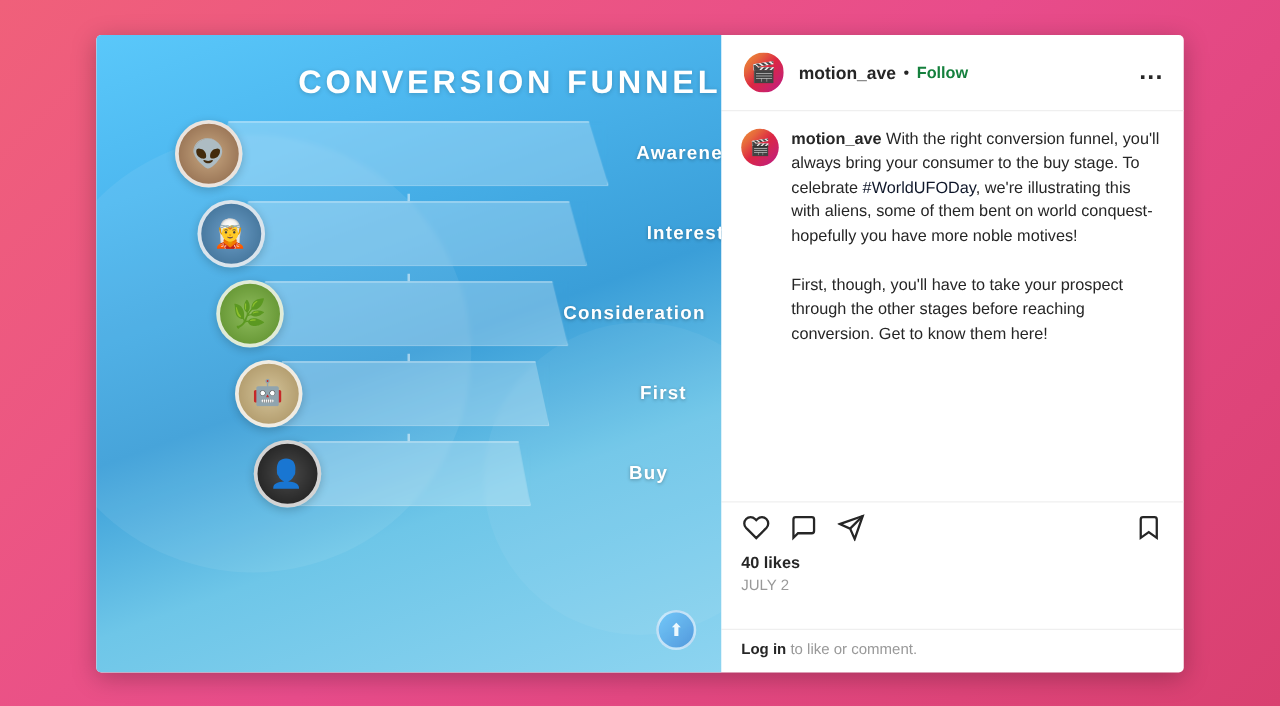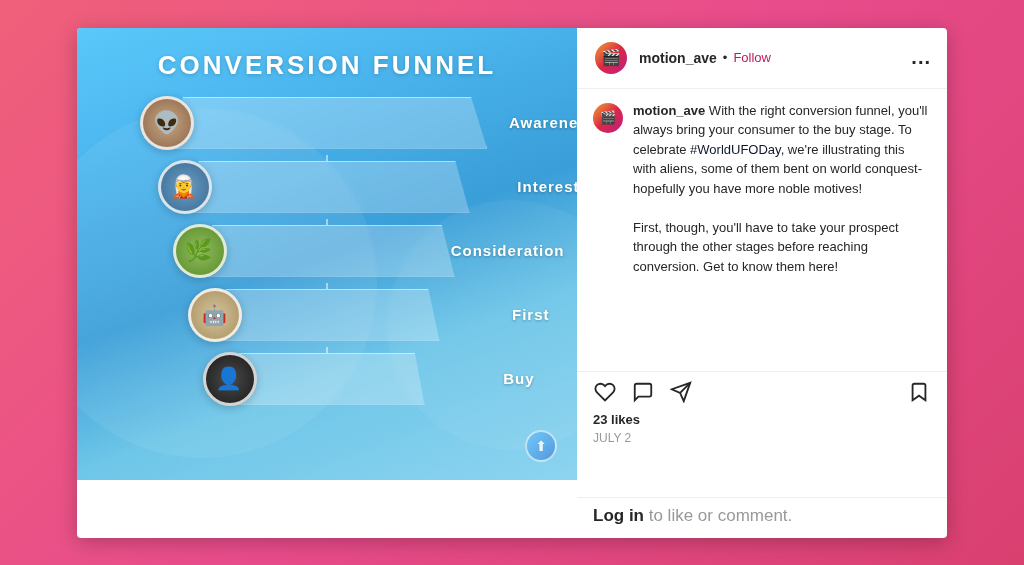--- a/index.html
+++ b/index.html
@@ -21,28 +21,28 @@
       border-radius: 4px;
       display: flex;
       flex-direction: row;
       box-shadow: 0 4px 20px rgba(0,0,0,0.25);
       overflow: hidden;
     }
 
     
     .post-image {
       width: 500px;
-      height: 452px;
+      height: 510px;
       background: linear-gradient(160deg, #5ac8fa 0%, #4db8f0 20%, #3a9ed8 50%, #6ec6e8 70%, #8dd4f0 100%);
       position: relative;
       overflow: hidden;
       flex-shrink: 0;
       display: flex;
       flex-direction: column;
-      align-items: center;
+      align-items: flex-end;
     }
 
     .post-image::before {
       content: '';
       position: absolute;
       width: 350px;
       height: 350px;
       border-radius: 50%;
       background: rgba(255,255,255,0.07);
       top: 80px;
@@ -210,23 +210,23 @@
       font-size: 14px;
       color: #262626;
     }
 
     .separator {
       color: #262626;
       font-size: 13px;
     }
 
     .follow-btn {
-      color: #be185d;
+      color: #15803d;
       font-size: 13px;
-      font-weight: 400;
+      font-weight: 700;
       cursor: pointer;
       background: none;
       border: none;
     }
 
     .more-icon {
       font-size: 20px;
       color: #262626;
       cursor: pointer;
       letter-spacing: 1px;
@@ -314,25 +314,24 @@
     }
 
     .post-date {
       font-size: 12px;
       color: #999;
       text-transform: uppercase;
       margin-bottom: 24px;
     }
 
     .login-prompt {
-      font-size: 17px;
+      font-size: 12px;
       color: #999;
       padding: 8px 16px 12px;
       border-top: 1px solid #efefef;
-      margin-top: 24px;
     }
 
     .login-prompt a {
       color: #262626;
       font-weight: 700;
       text-decoration: none;
     }
 
     
     .alien-1 { background: radial-gradient(circle, #c8a882, #8b6548); font-size: 22px; }
@@ -449,21 +448,21 @@
             <line x1="22" y1="2" x2="11" y2="13"></line>
               <polygon points="22 2 15 22 11 13 2 9 22 2"></polygon>
           </svg>
         </div>
         <div class="action-icon bookmark-icon">
           <svg viewBox="0 0 24 24">
             <path d="M19 21l-7-5-7 5V5a2 2 0 0 1 2-2h10a2 2 0 0 1 2 2z"></path>
           </svg>
         </div>
       </div>
-      <div class="likes-count">23 likes</div>
+      <div class="likes-count">40 likes</div>
       <div class="post-date">July 2</div>
     </div>
 
     <div class="login-prompt">
       <a href="#">Log in</a><span> to like or comment.</span>
     </div>
 
   </div>
 </div>
 

